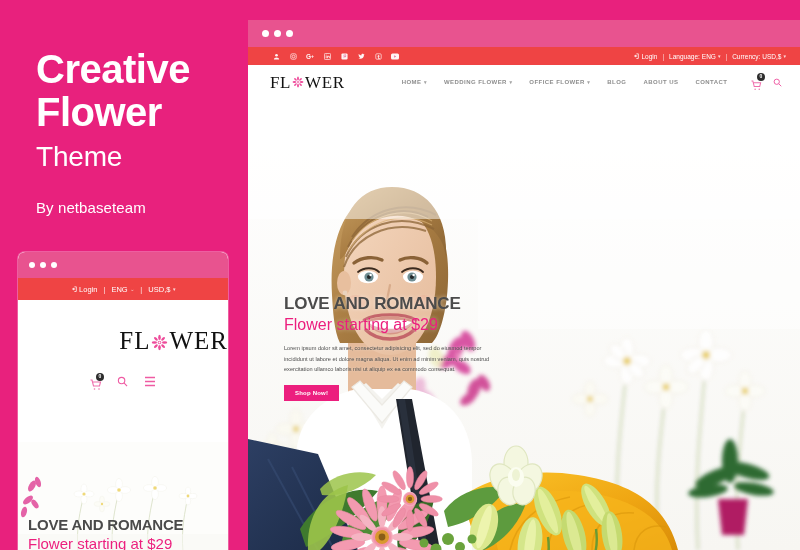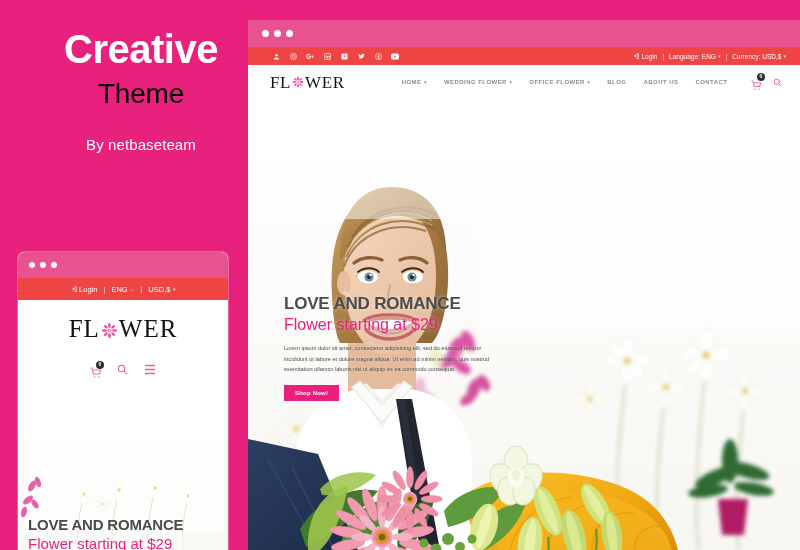--- a/index.html
+++ b/index.html
@@ -6,34 +6,33 @@
   html, body {
     width: 800px; height: 550px;
     overflow: hidden;
     font-family: "Liberation Sans", sans-serif;
   }
   body { background: #e8217d; position: relative; }
 
   
   .promo {
     position: absolute;
-    left: 36px; top: 28px;
+    left: 36px; top: 48px;
     width: 210px;
     z-index: 5;
-    text-align: center;
   }
   .promo-title {
     color: #ffffff;
     font-size: 40px;
     font-weight: bold;
     line-height: 1.08;
     letter-spacing: -0.5px;
   }
   .promo-sub {
-    color: #000000;
+    color: #ffffff;
     font-size: 28px;
     font-weight: 300;
     line-height: 1.1;
     margin-top: 8px;
     letter-spacing: -0.2px;
   }
   .promo-by {
     color: #ffffff;
     font-size: 15px;
     font-weight: 400;
@@ -79,22 +78,22 @@
     height: 22px;
     justify-content: center;
     gap: 6px;
     font-size: 7.5px;
     color: #ffffff;
     padding: 0 8px;
   }
   .sw-tb-item { display: flex; align-items: center; gap: 2.5px; white-space: nowrap; }
   .sw-sep { color: #ffffff; opacity: .85; }
   .small-logo {
-    text-align: center;
-    padding-top: 16px;
+    text-align: right;
+    padding-top: 28px;
     font-family: "Liberation Serif", serif;
     font-size: 25px;
     letter-spacing: 1px;
     color: #111111;
     line-height: 1;
   }
   .small-icons {
     display: flex;
     justify-content: center;
     align-items: center;
@@ -253,20 +252,21 @@
     border: none;
     cursor: pointer;
   }
 </style>
 </head>
 <body>
 
 <div class="promo">
   <div class="promo-title">
     <div>Creative</div>
+    <div>Flower</div>
   </div>
   <div class="promo-sub">Theme</div>
   <div class="promo-by">By netbaseteam</div>
 </div>
 
 <div class="small-win">
 
   <div class="win-bar">
     <div class="dots">
       <span class="dot"></span>

